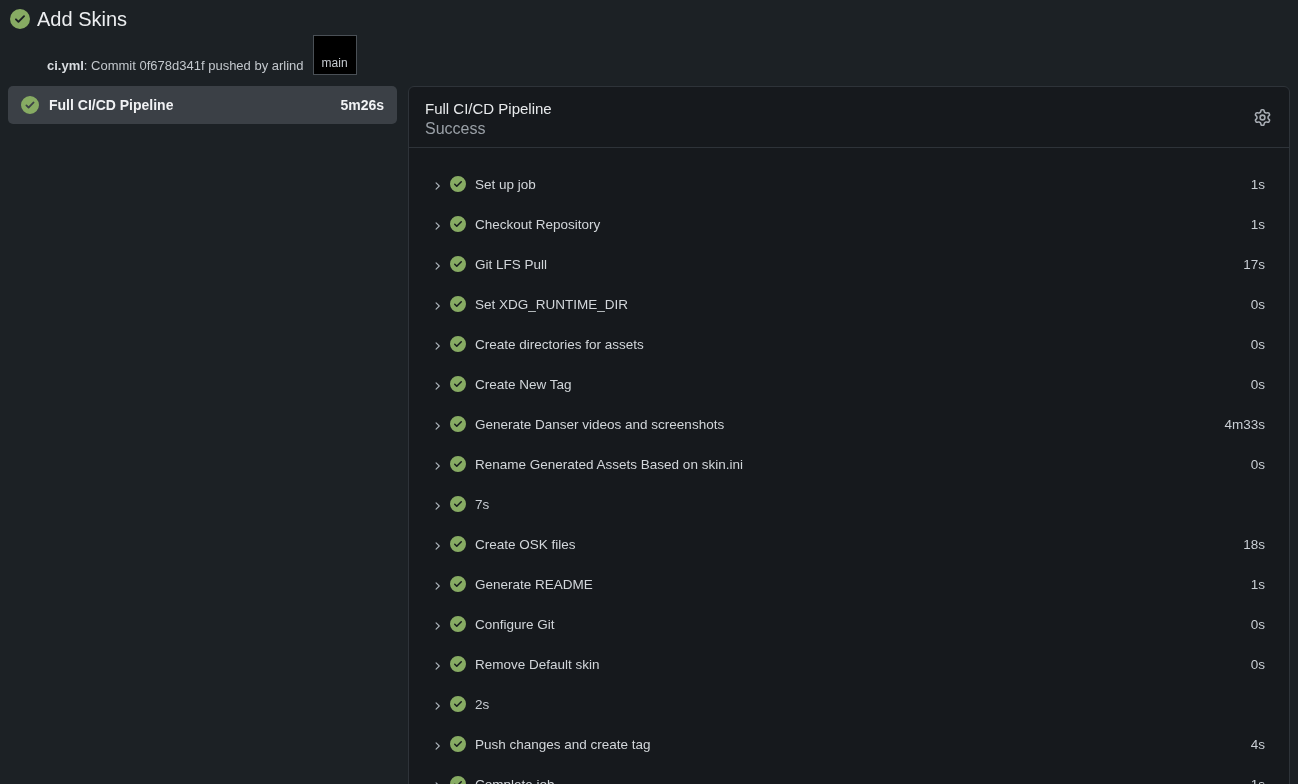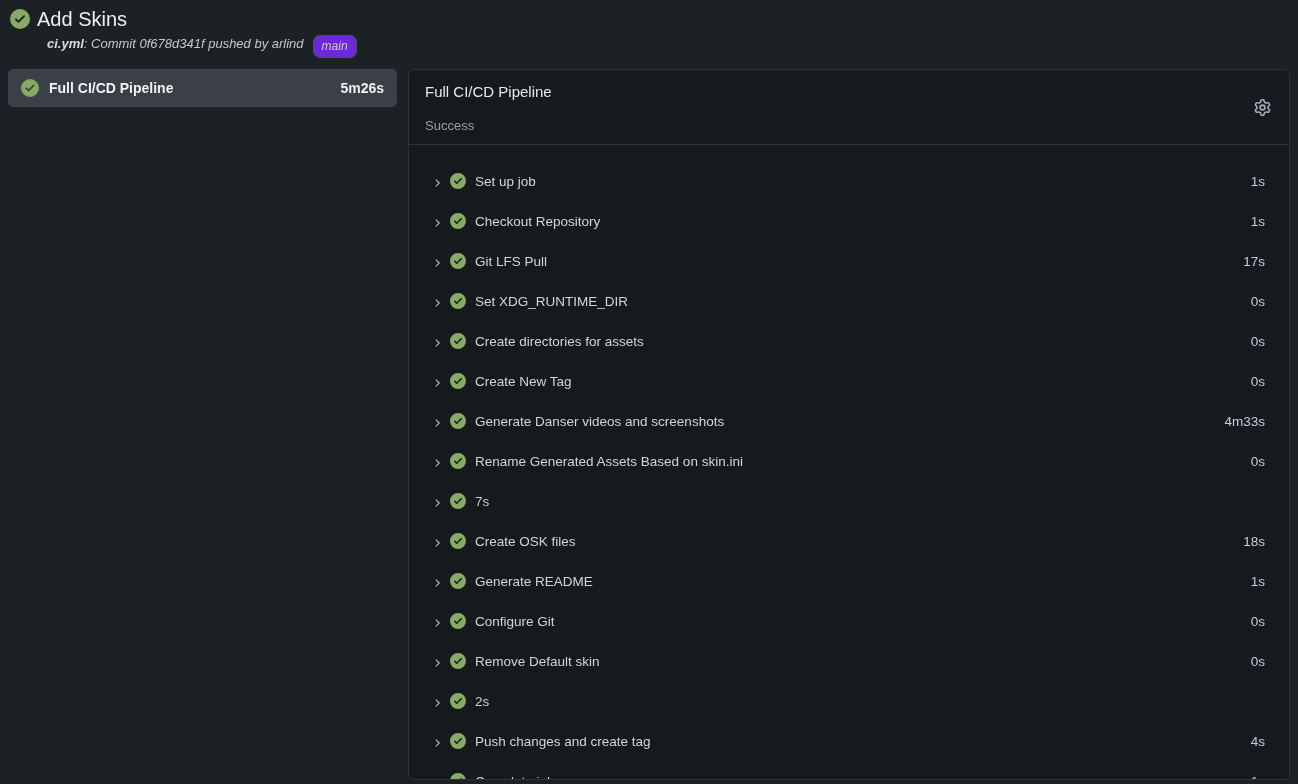--- a/index.html
+++ b/index.html
@@ -23,34 +23,33 @@
     font-size: 20px;
     font-weight: 400;
     color: #eceef0;
     line-height: 24px;
   }
   .run-subtitle {
     margin: 4px 0 0 37px;
     font-size: 13px;
     color: #c3c8cd;
     display: flex;
-    align-items: flex-start;
+    align-items: flex-end;
     line-height: 18px;
     white-space: pre;
-    font-style: italic;
   }
   .wf-file { font-weight: 700; color: #d9dde1; }
   .commit-link { color: #c3c8cd; cursor: pointer; }
   .branch-badge {
     display: inline-block;
     margin-left: 9px;
-    background: #6d28d9;
+    background: #000000;
     border: 1px solid #4a5056;
-    border-radius: 7px;
-    padding: 1px 8px 2px 8px;
+    border-radius: 0;
+    padding: 18px 8px 2px 8px;
     font-size: 12px;
     color: #c6cbd1;
     cursor: pointer;
   }
 
   
   .content {
     display: flex;
     align-items: flex-start;
     gap: 11px;
@@ -100,23 +99,23 @@
     justify-content: space-between;
     padding: 12px 16px 11px 16px;
     border-bottom: 1px solid #2e3339;
   }
   .panel-title {
     font-size: 15px;
     color: #e8eaec;
     line-height: 19px;
   }
   .panel-status {
-    font-size: 13px;
+    font-size: 16px;
     color: #9aa0a7;
-    margin-top: 17px;
+    margin-top: 3px;
     line-height: 15px;
   }
   .settings-gear-button {
     color: #a6abb2;
     cursor: pointer;
     padding: 2px;
   }
   .settings-gear-button svg { width: 17px; height: 17px; }
 
   

